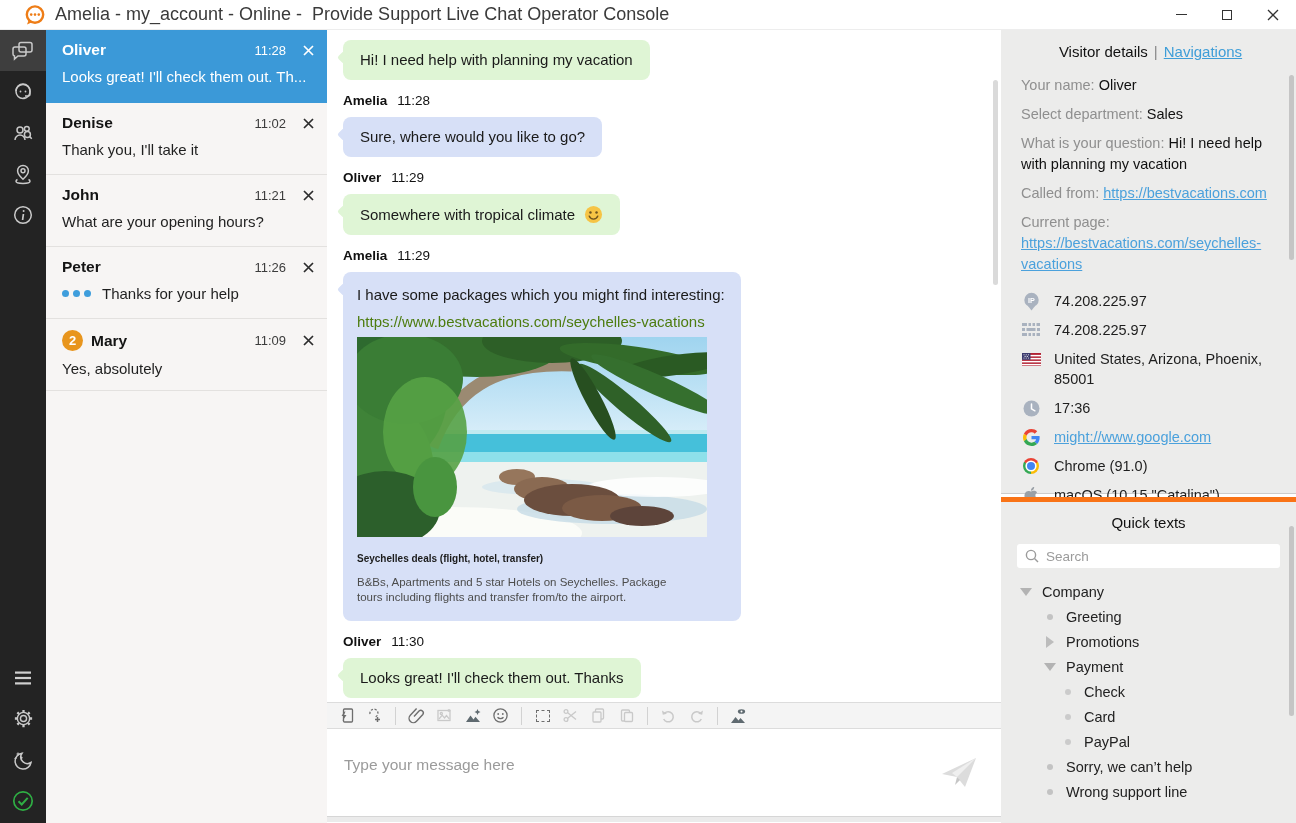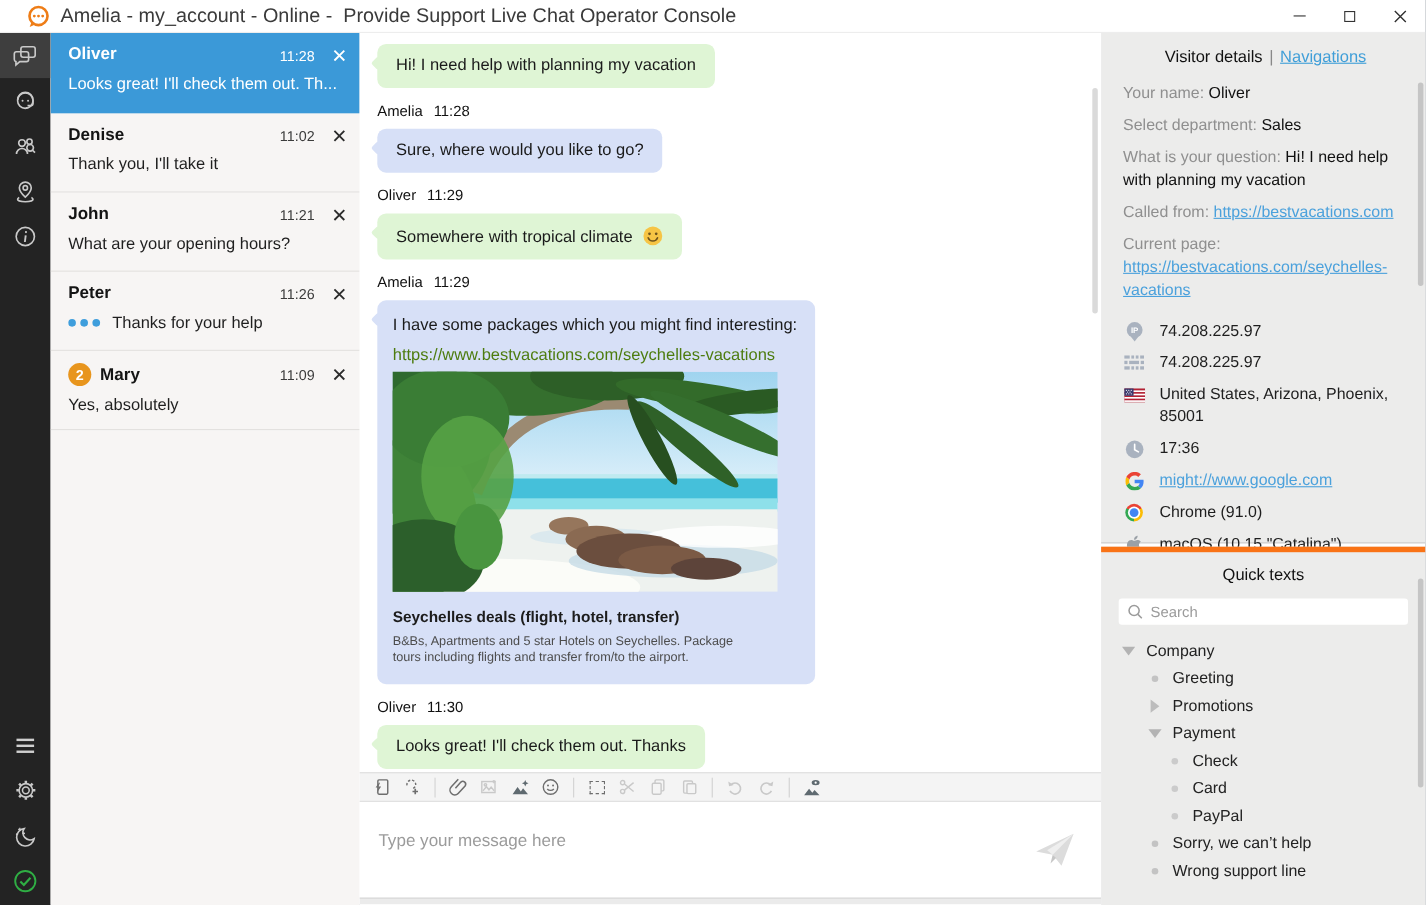--- a/index.html
+++ b/index.html
@@ -49,26 +49,26 @@
   .messages { flex:1; overflow:hidden; padding:10px 16px 0 16px; position:relative; }
   .v-scroll { position:absolute; right:3px; top:50px; width:5px; height:205px; background:#dadada; border-radius:3px; }
 
   .bubble { position:relative; border-radius:8px; padding:11px 17px; font-size:15px; color:#1a1a1a;
             width:fit-content; max-width:560px; line-height:18px; }
   .bubble::before { content:""; position:absolute; left:-4px; top:13px; width:9px; height:9px;
                     background:inherit; transform:rotate(45deg); border-radius:2px; }
   .bubble.visitor { background:#dff5d5; }
   .bubble.operator { background:#d7e0f7; }
   .author-row { display:flex; gap:10px; margin:13px 0 9px 0; font-size:13.5px; color:#111; align-items:baseline; }
-  .author-row .author { font-weight:normal; }
+  .author-row .author { font-weight:bold; }
   .bubble.rich { padding:12px 16px 16px 14px; }
   .msg-line { margin-bottom:8px; line-height:21px; }
   a.chat-link { color:#4d7c0f; text-decoration:none; font-size:15px; }
   .beach-img { width:350px; height:200px; display:block; margin-top:6px; }
-  .card-title { font-weight:bold; font-size:14px; color:#1c1c1c; margin-top:13px; }
+  .card-title { font-weight:bold; font-size:10px; color:#1c1c1c; margin-top:13px; }
   .card-desc { font-size:11.5px; color:#4c4c4c; margin-top:7px; max-width:310px; line-height:15px; }
   .emoji { display:inline-block; vertical-align:-4px; margin-left:5px; }
 
   
   .toolbar { height:27px; flex:none; background:#f4f4f4; border-top:1px solid #dcdcdc; border-bottom:1px solid #dcdcdc;
              display:flex; align-items:center; padding:0 7px; gap:3px; }
   .tb { width:25px; height:21px; display:flex; align-items:center; justify-content:center; }
   .tb svg { stroke:#6e6e6e; fill:none; stroke-width:1.3; }
   .tb.dark svg { stroke:none; fill:#5f6a70; }
   .tb.disabled svg { stroke:#c9c9c9; }

